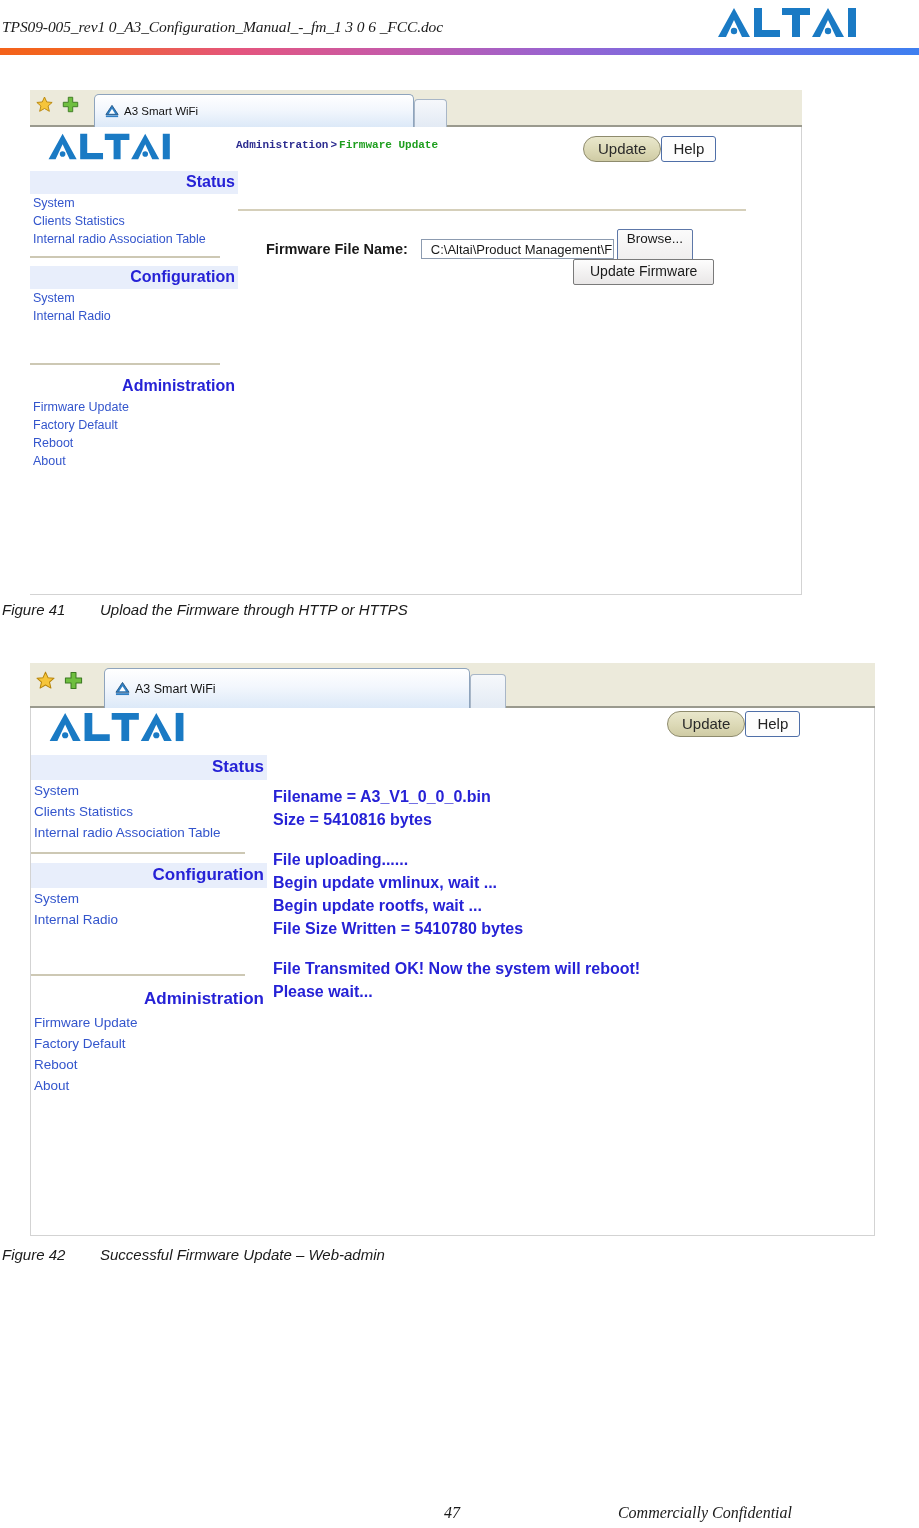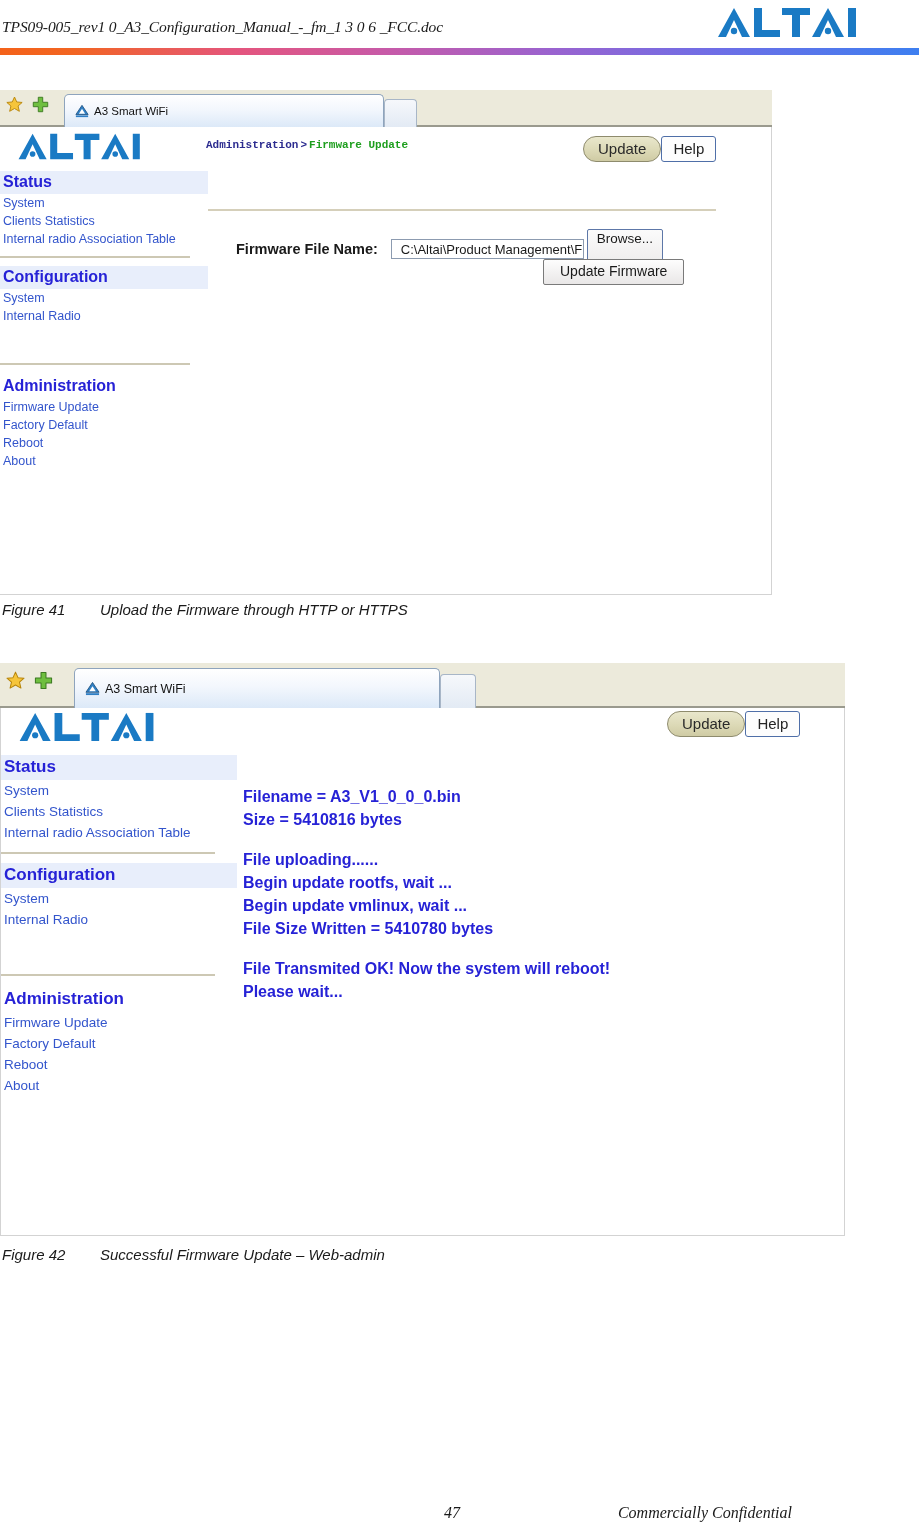--- a/index.html
+++ b/index.html
@@ -48,20 +48,21 @@
         #c75aa8 42%,
         #9a63cf 60%,
         #6e6ee6 78%,
         #3d7ff0 100%);
   }
 
   
   .screenshot {
     position: absolute;
     background: #5eead4;
+    margin-left: 30px;
   }
   #shot1 { left: 0; top: 90px; width: 772px; height: 505px; }
   #shot2 { left: 0; top: 663px; width: 845px; height: 573px; }
 
   .browser-chrome {
     position: absolute;
     left: 0; top: 0;
     width: 100%;
     background: #eceadb;
     border-bottom: 2px solid #9a9a8e;
@@ -184,20 +185,21 @@
   #shot1 .sidebar { top: 44px; width: 208px; }
   #shot2 .sidebar { top: 47px; width: 236px; }
 
   .side-group { position: relative; }
   .side-head {
     font-family: "Liberation Sans", sans-serif;
     font-weight: bold;
     color: #2622d6;
     background: #e8eefb;
     white-space: nowrap;
+    text-align: right;
   }
   #shot1 .side-head { font-size: 16px; padding: 2px 3px 3px 3px; }
   #shot2 .side-head { font-size: 17px; padding: 2px 3px 3px 3px; }
 
   .side-item {
     font-family: "Liberation Sans", sans-serif;
     color: #3355cc;
     white-space: nowrap;
   }
   #shot1 .side-item { font-size: 12.5px; padding: 2px 3px 2px 3px; }
@@ -497,22 +499,22 @@
         <div class="side-item">Reboot</div>
         <div class="side-item">About</div>
       </div>
     </div>
 
     <div class="content-2">
       <div class="log-line">Filename = A3_V1_0_0_0.bin</div>
       <div class="log-line">Size = 5410816 bytes</div>
       <div class="log-gap"></div>
       <div class="log-line">File uploading......</div>
+      <div class="log-line">Begin update vmlinux, wait ...</div>
       <div class="log-line">Begin update rootfs, wait ...</div>
-      <div class="log-line">Begin update vmlinux, wait ...</div>
       <div class="log-line">File Size Written = 5410780 bytes</div>
       <div class="log-gap"></div>
       <div class="log-line">File Transmited OK! Now the system will reboot!</div>
       <div class="log-line">Please wait...</div>
     </div>
 
   </div>
 </div>
 
 <div class="topbar-buttons" style="left:667px; top:711px;">

